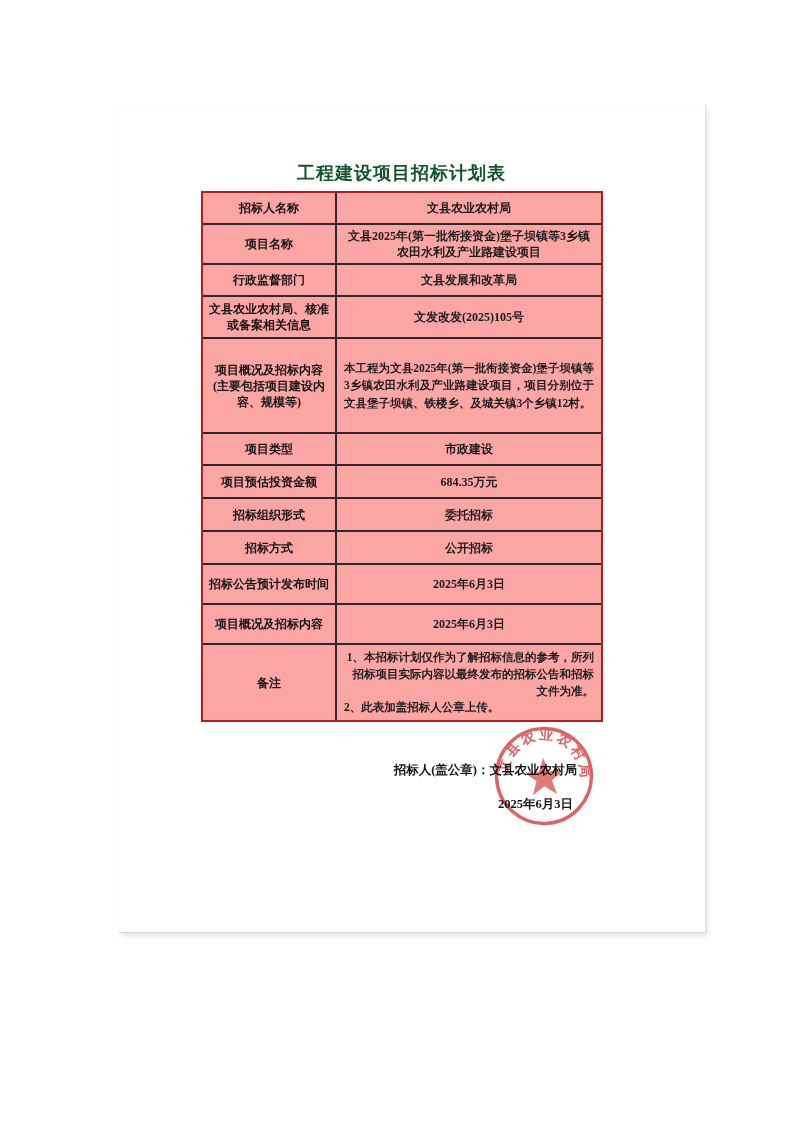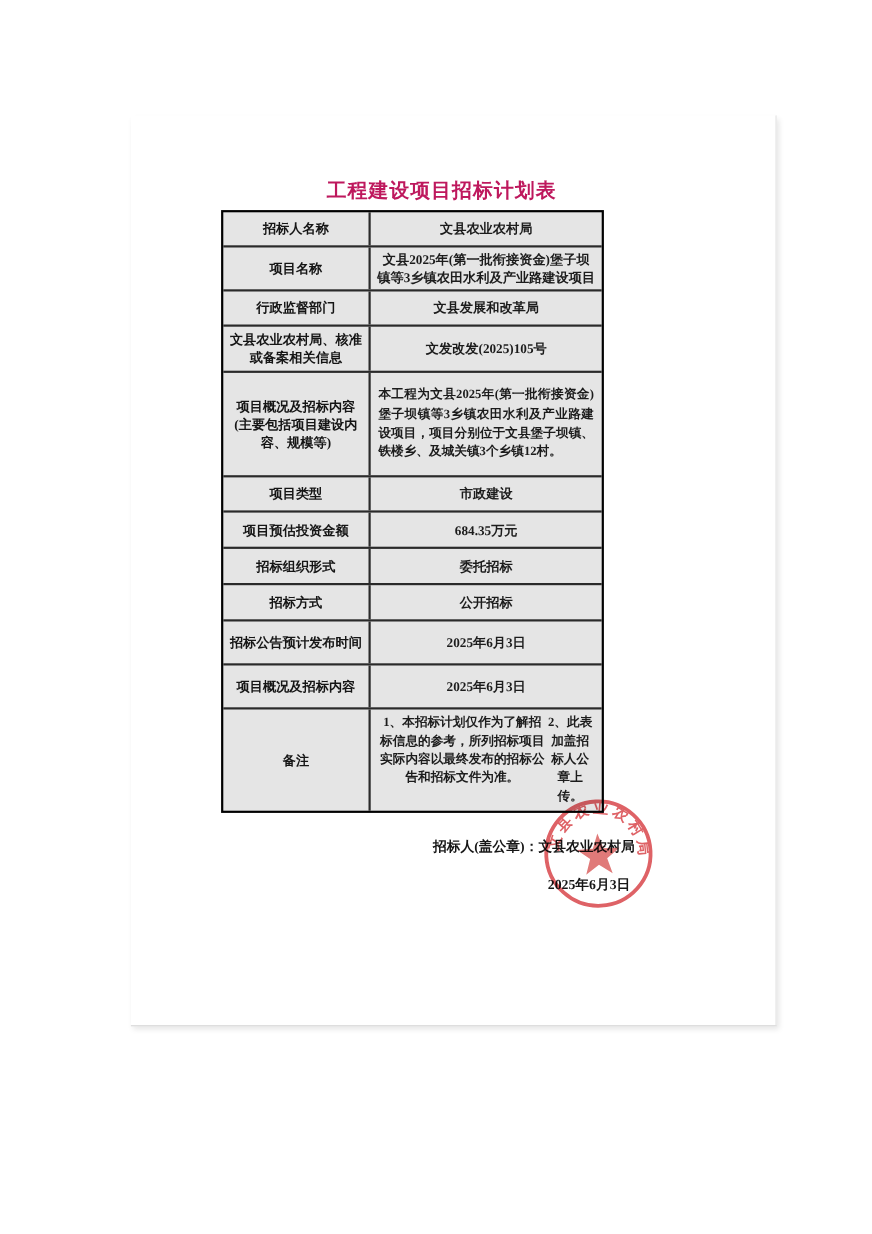--- a/index.html
+++ b/index.html
@@ -5,34 +5,34 @@
   * { margin:0; padding:0; box-sizing:border-box; }
   html,body { width:793px; height:1122px; background:#ffffff;
     font-family:"Liberation Serif","DejaVu Serif",serif; color:#1f1f1f; }
   .canvas { position:relative; width:793px; height:1122px; background:#fff; overflow:hidden; }
 
   .page { position:absolute; left:119px; top:105px; width:587px; height:828px;
     background:#ffffff; border-right:1px solid #e2e2e2; border-bottom:1px solid #d6d6d6;
     box-shadow:2px 3px 5px rgba(0,0,0,0.10); }
 
   .doc-title { position:absolute; left:82px; top:56px; width:401px;
-    text-align:center; font-size:18px; font-weight:700; letter-spacing:1px; color:#be185d; }
+    text-align:center; font-size:18px; font-weight:700; letter-spacing:1px; color:#14532d; }
 
-  .ttable { position:absolute; left:82px; top:86px; width:348px;
-    border:2px solid #000000; background:#e5e5e5; }
+  .ttable { position:absolute; left:82px; top:86px; width:402px;
+    border:2px solid #b91c1c; background:#fca5a5; }
   .trow { display:grid; grid-template-columns:134px 1fr; border-bottom:2px solid #2a2a2a; }
   .trow:last-child { border-bottom:none; }
   .cell { display:flex; align-items:center; justify-content:center;
     padding:3px 6px; font-size:12px; line-height:1.35; text-align:center; }
   .lbl { font-weight:700; border-right:2px solid #2a2a2a; color:#151515; }
   .val { font-weight:600; color:#1c1c1c; }
   .val.left { justify-content:flex-start; text-align:justify; align-items:center;
     font-size:11.5px; line-height:1.5; padding:0 7px; }
-  .val.list { flex-direction:row; align-items:flex-start; justify-content:center;
-    text-align:center; font-size:11.5px; line-height:1.45; padding:4px 7px; }
+  .val.list { flex-direction:column; align-items:flex-start; justify-content:center;
+    text-align:right; font-size:11.5px; line-height:1.45; padding:4px 7px; }
   .h32{min-height:32px} .h40{min-height:40px} .h42{min-height:42px}
   .h95{min-height:95px} .h33{min-height:33px} .h70{min-height:70px}
 
   .footer { position:absolute; top:657px; right:128px; text-align:right; z-index:1; }
   .footer .line1 { font-size:12.5px; font-weight:700; color:#161616; }
   .footer .line2 { font-size:12.5px; font-weight:700; color:#161616; margin-top:17px; padding-right:4px; }
 
   .seal { position:absolute; left:374px; top:620px; width:102px; height:102px;
     z-index:2; opacity:0.85; mix-blend-mode:multiply; transform:rotate(-3deg); }
 </style>

